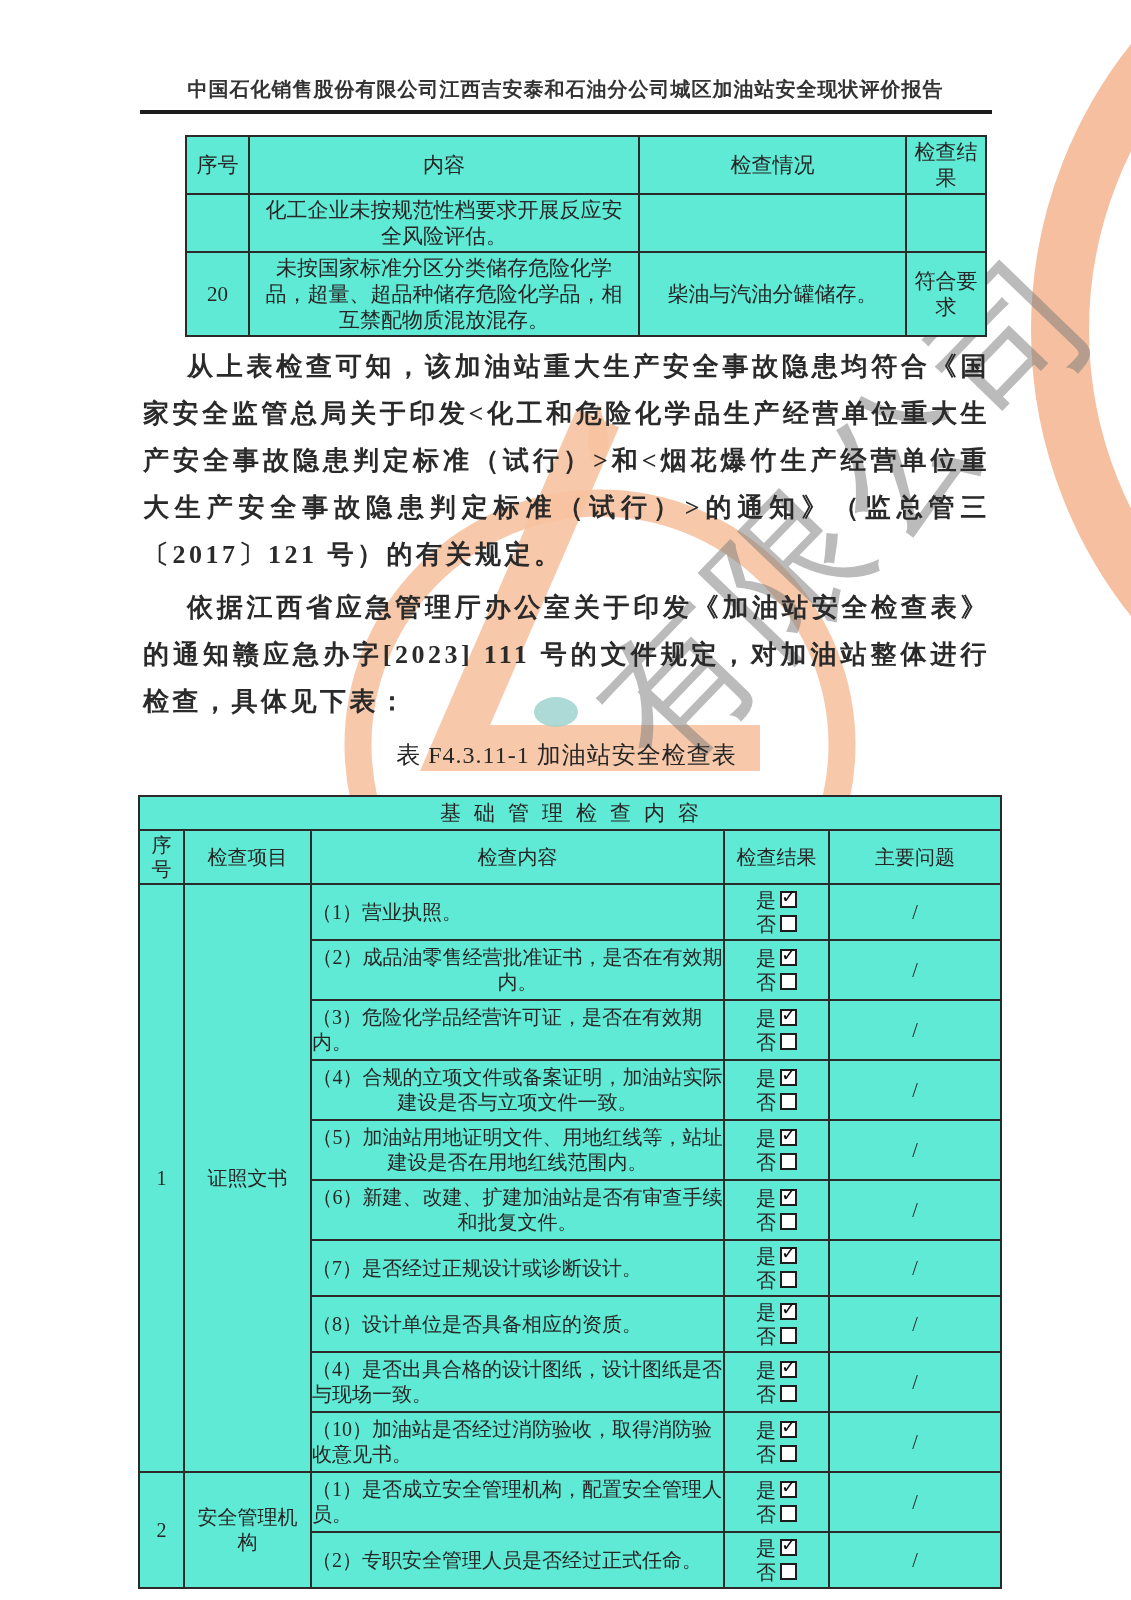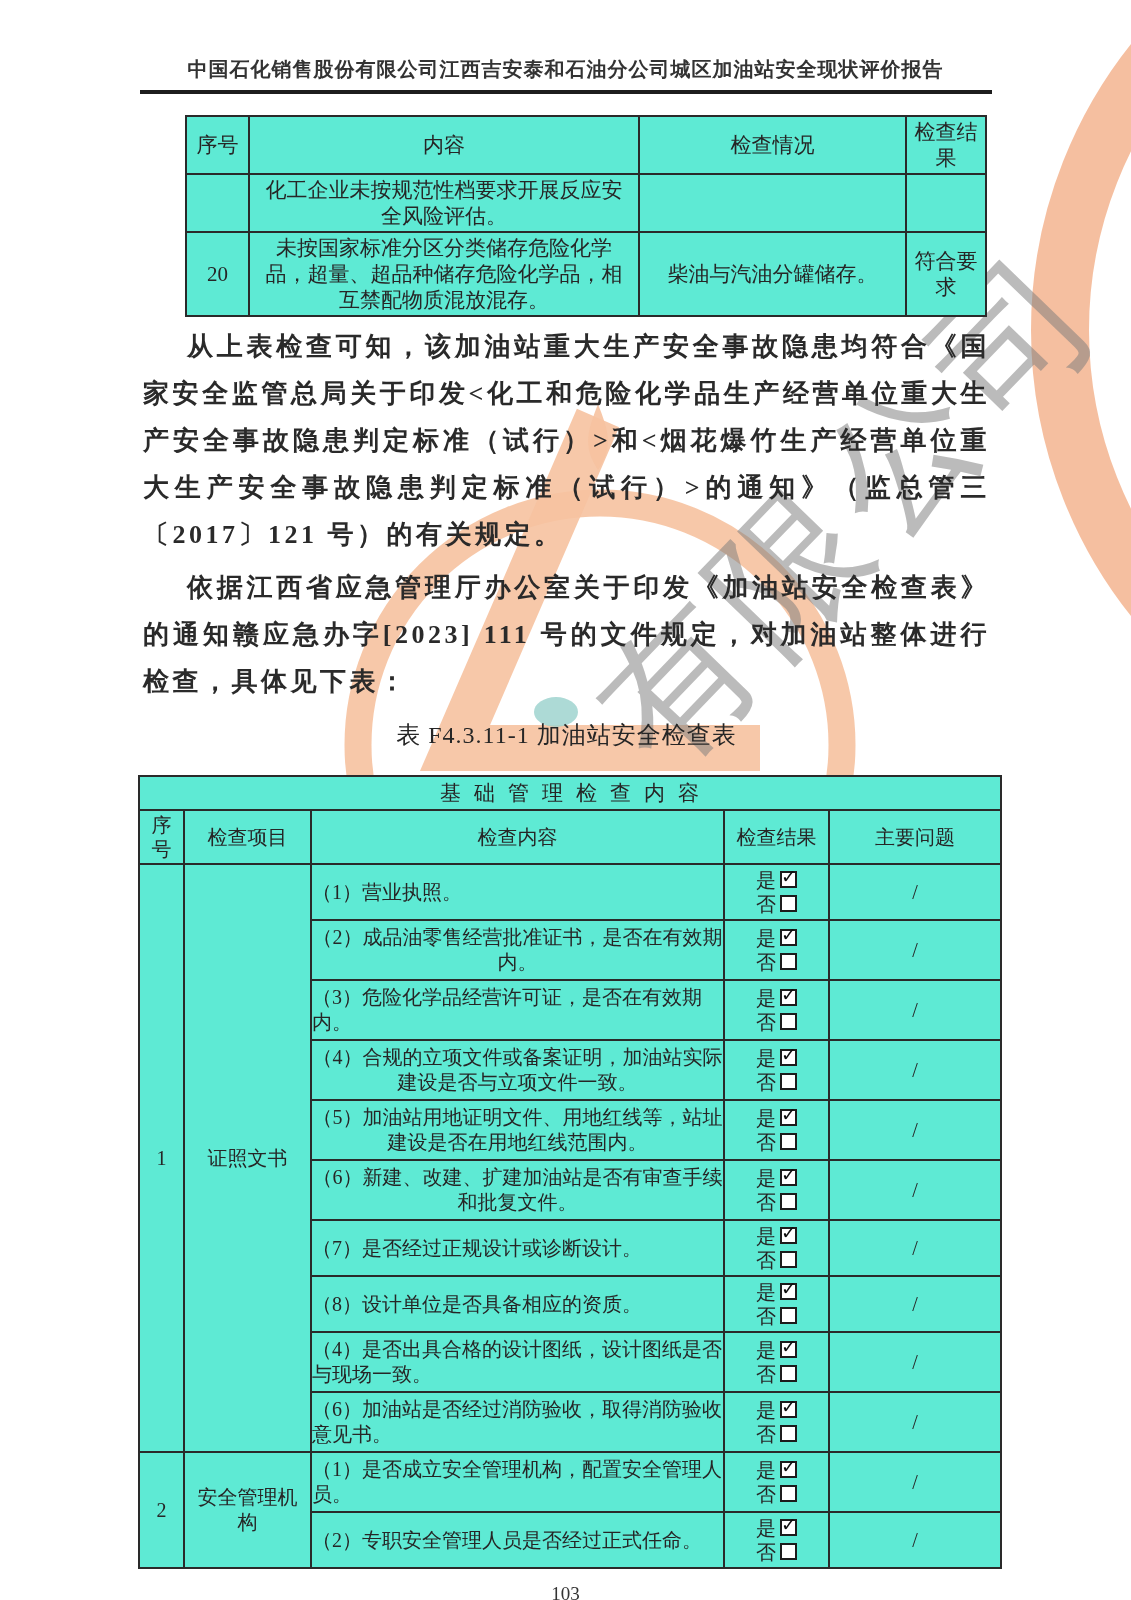--- a/index.html
+++ b/index.html
@@ -15,21 +15,21 @@
   
   .wm-svg{position:absolute;left:0;top:0;z-index:0;}
   .wm-text{
     position:absolute;left:628px;top:640px;z-index:0;
     font-size:150px;letter-spacing:10px;white-space:nowrap;
     color:rgba(125,125,125,0.52);
     transform:rotate(-46deg);transform-origin:left center;
     font-family:"Liberation Serif","DejaVu Serif",serif;
   }
   
-  .doc-header{position:relative;z-index:1;padding-top:56px;}
+  .doc-header{position:relative;z-index:1;padding-top:76px;}
   .doc-header .title{
     text-align:center;font-size:20px;font-weight:700;letter-spacing:1px;color:#333;
   }
   .head-rule{margin:7px 139px 0 140px;height:4px;background:#1d1d1d;}
   
   table{border-collapse:collapse;table-layout:fixed;position:relative;z-index:1;background:#5eead4;}
   td,th{border:2px solid #2a2a2a;font-weight:normal;padding:2px 6px;overflow:hidden;}
   .t1{margin:21px 0 0 185px;width:800px;font-size:21px;line-height:26px;}
   .t1 th{height:51px;text-align:center;}
   .t1 .c-center{text-align:center;}
@@ -218,21 +218,21 @@
         </tr>
         <tr>
           <td class="cell-content">（4）是否出具合格的设计图纸，设计图纸是否与现场一致。</td>
           <td class="cell-result">
             <span class="rline">是<span class="box checked"></span></span>
             <span class="rline">否<span class="box"></span></span>
           </td>
           <td class="cell-problem">/</td>
         </tr>
         <tr>
-          <td class="cell-content">（6）加油站是否经过消防验收，取得消防验收意见书。</td>
+          <td class="cell-content">（10）加油站是否经过消防验收，取得消防验收意见书。</td>
           <td class="cell-result">
             <span class="rline">是<span class="box checked"></span></span>
             <span class="rline">否<span class="box"></span></span>
           </td>
           <td class="cell-problem">/</td>
         </tr>
         <tr>
           <td class="cell-no" rowspan="2">2</td>
           <td class="cell-project" rowspan="2">安全管理机构</td>
           <td class="cell-content">（1）是否成立安全管理机构，配置安全管理人员。</td>

